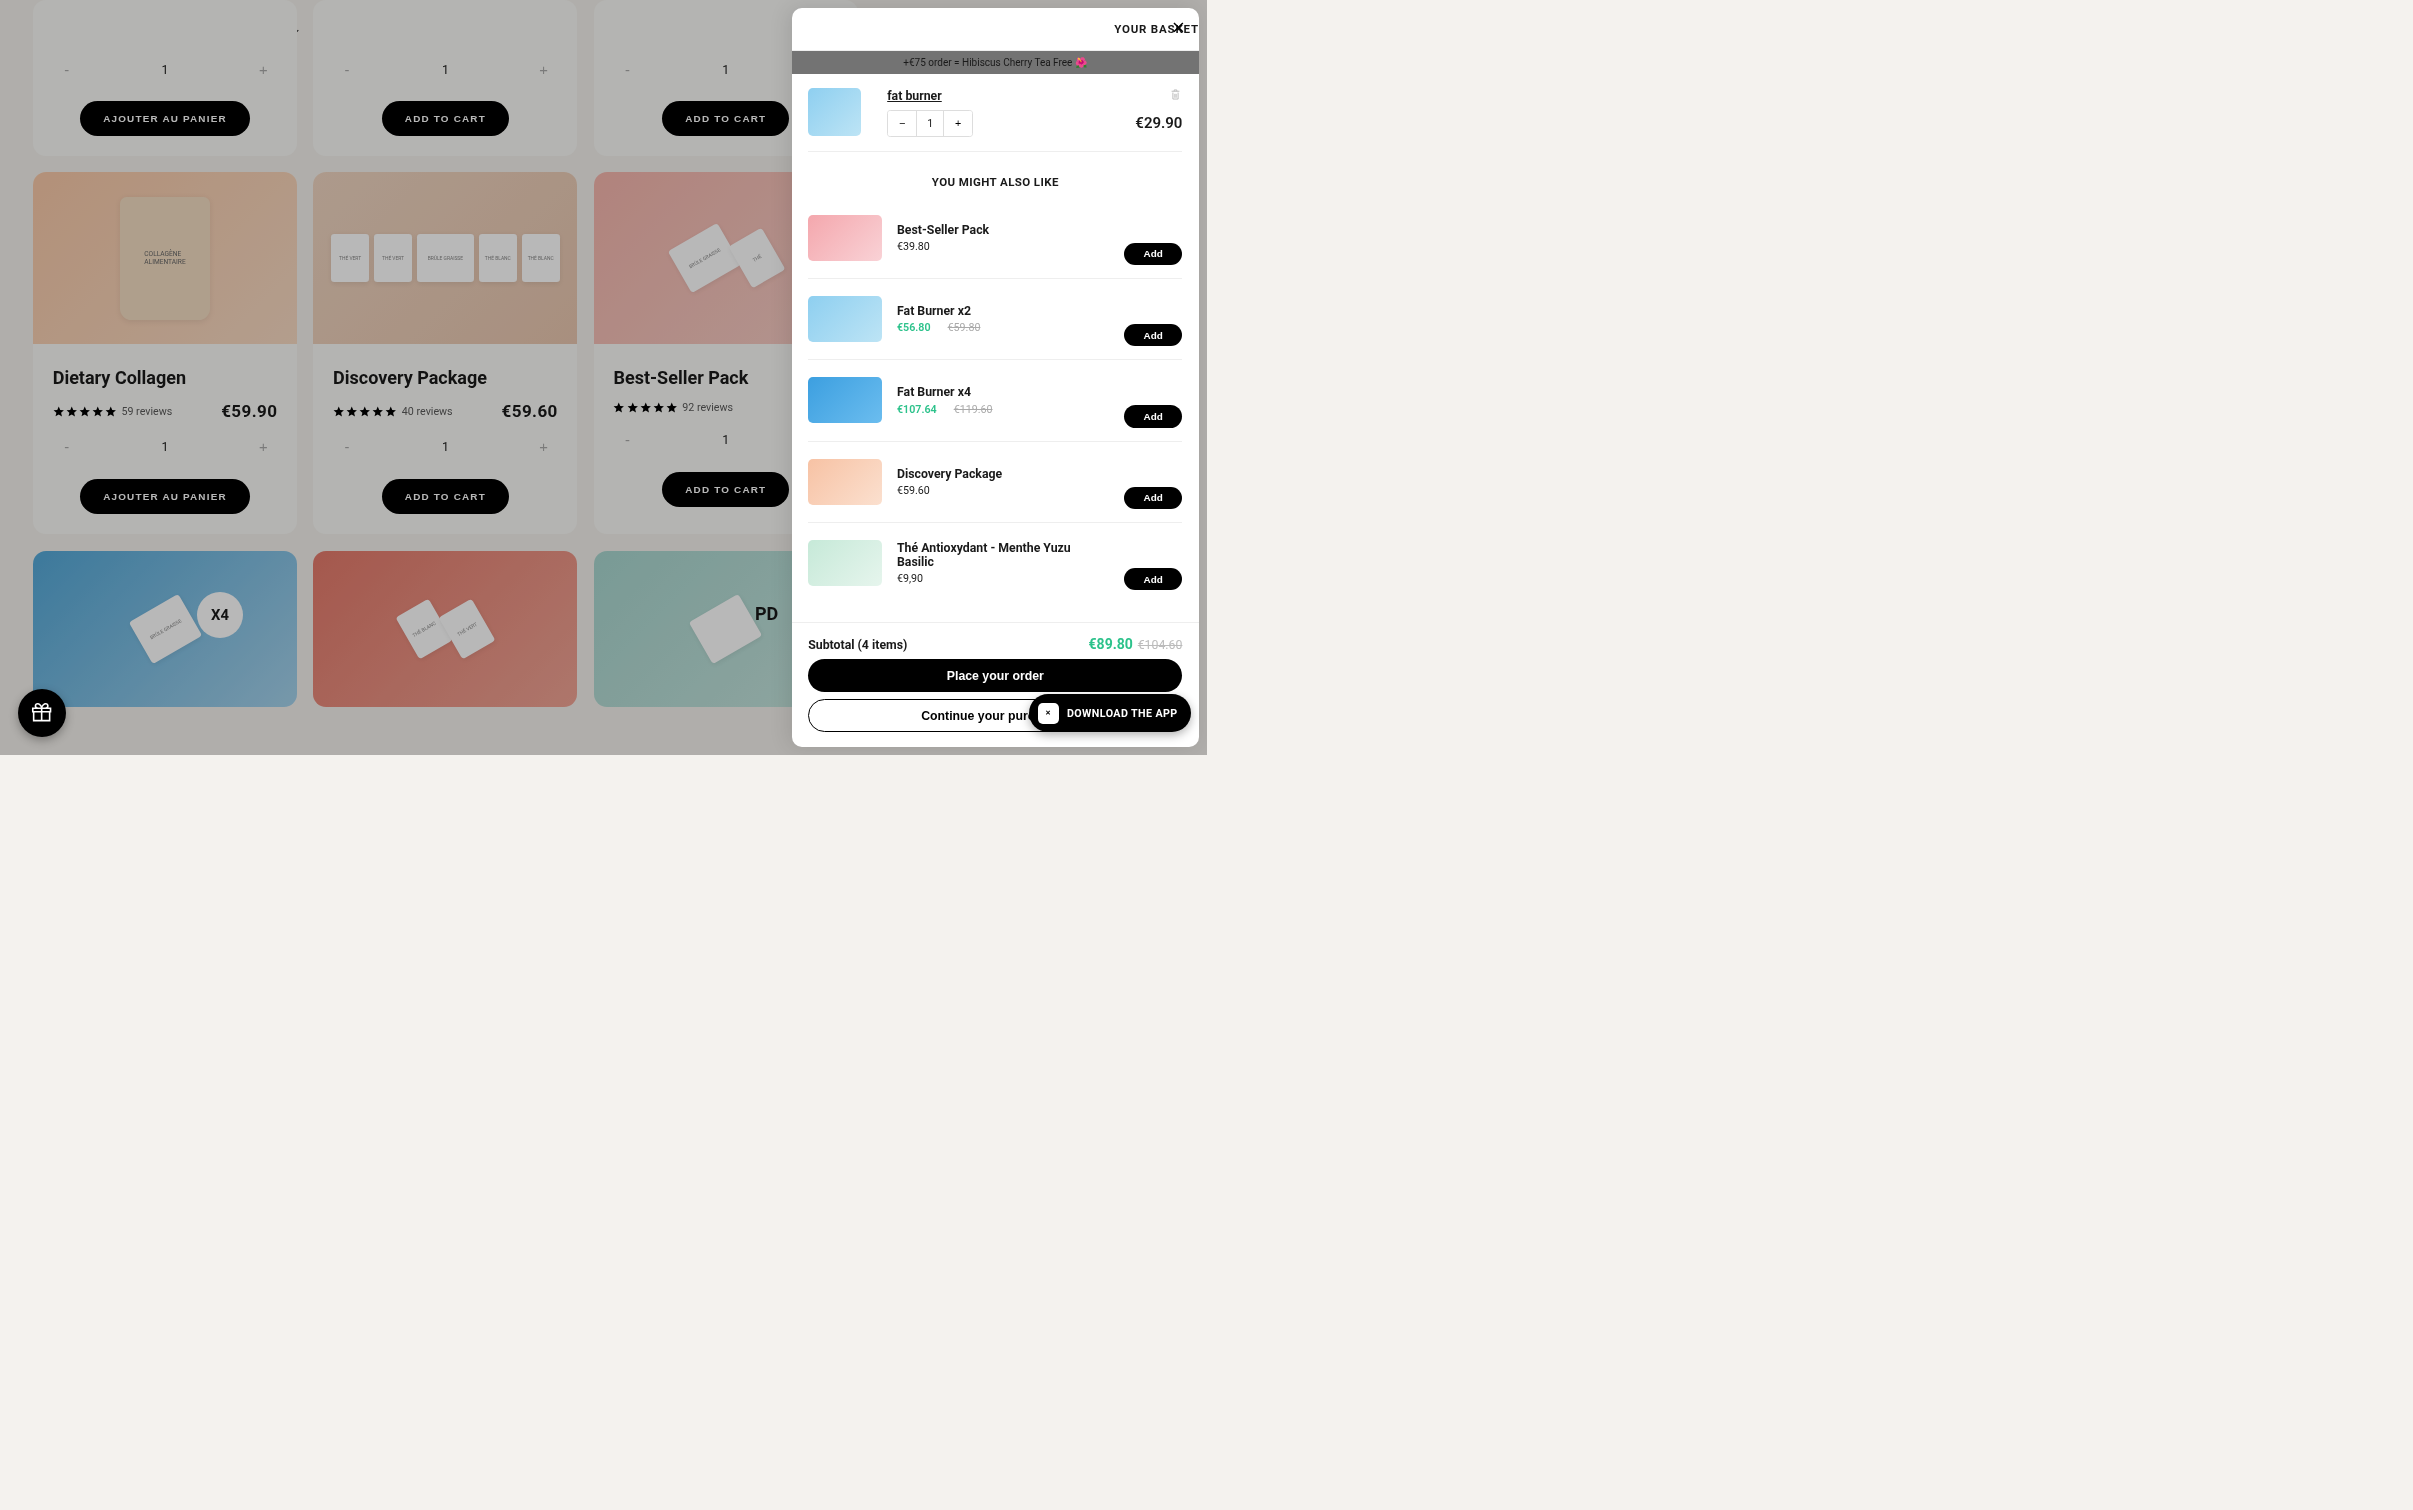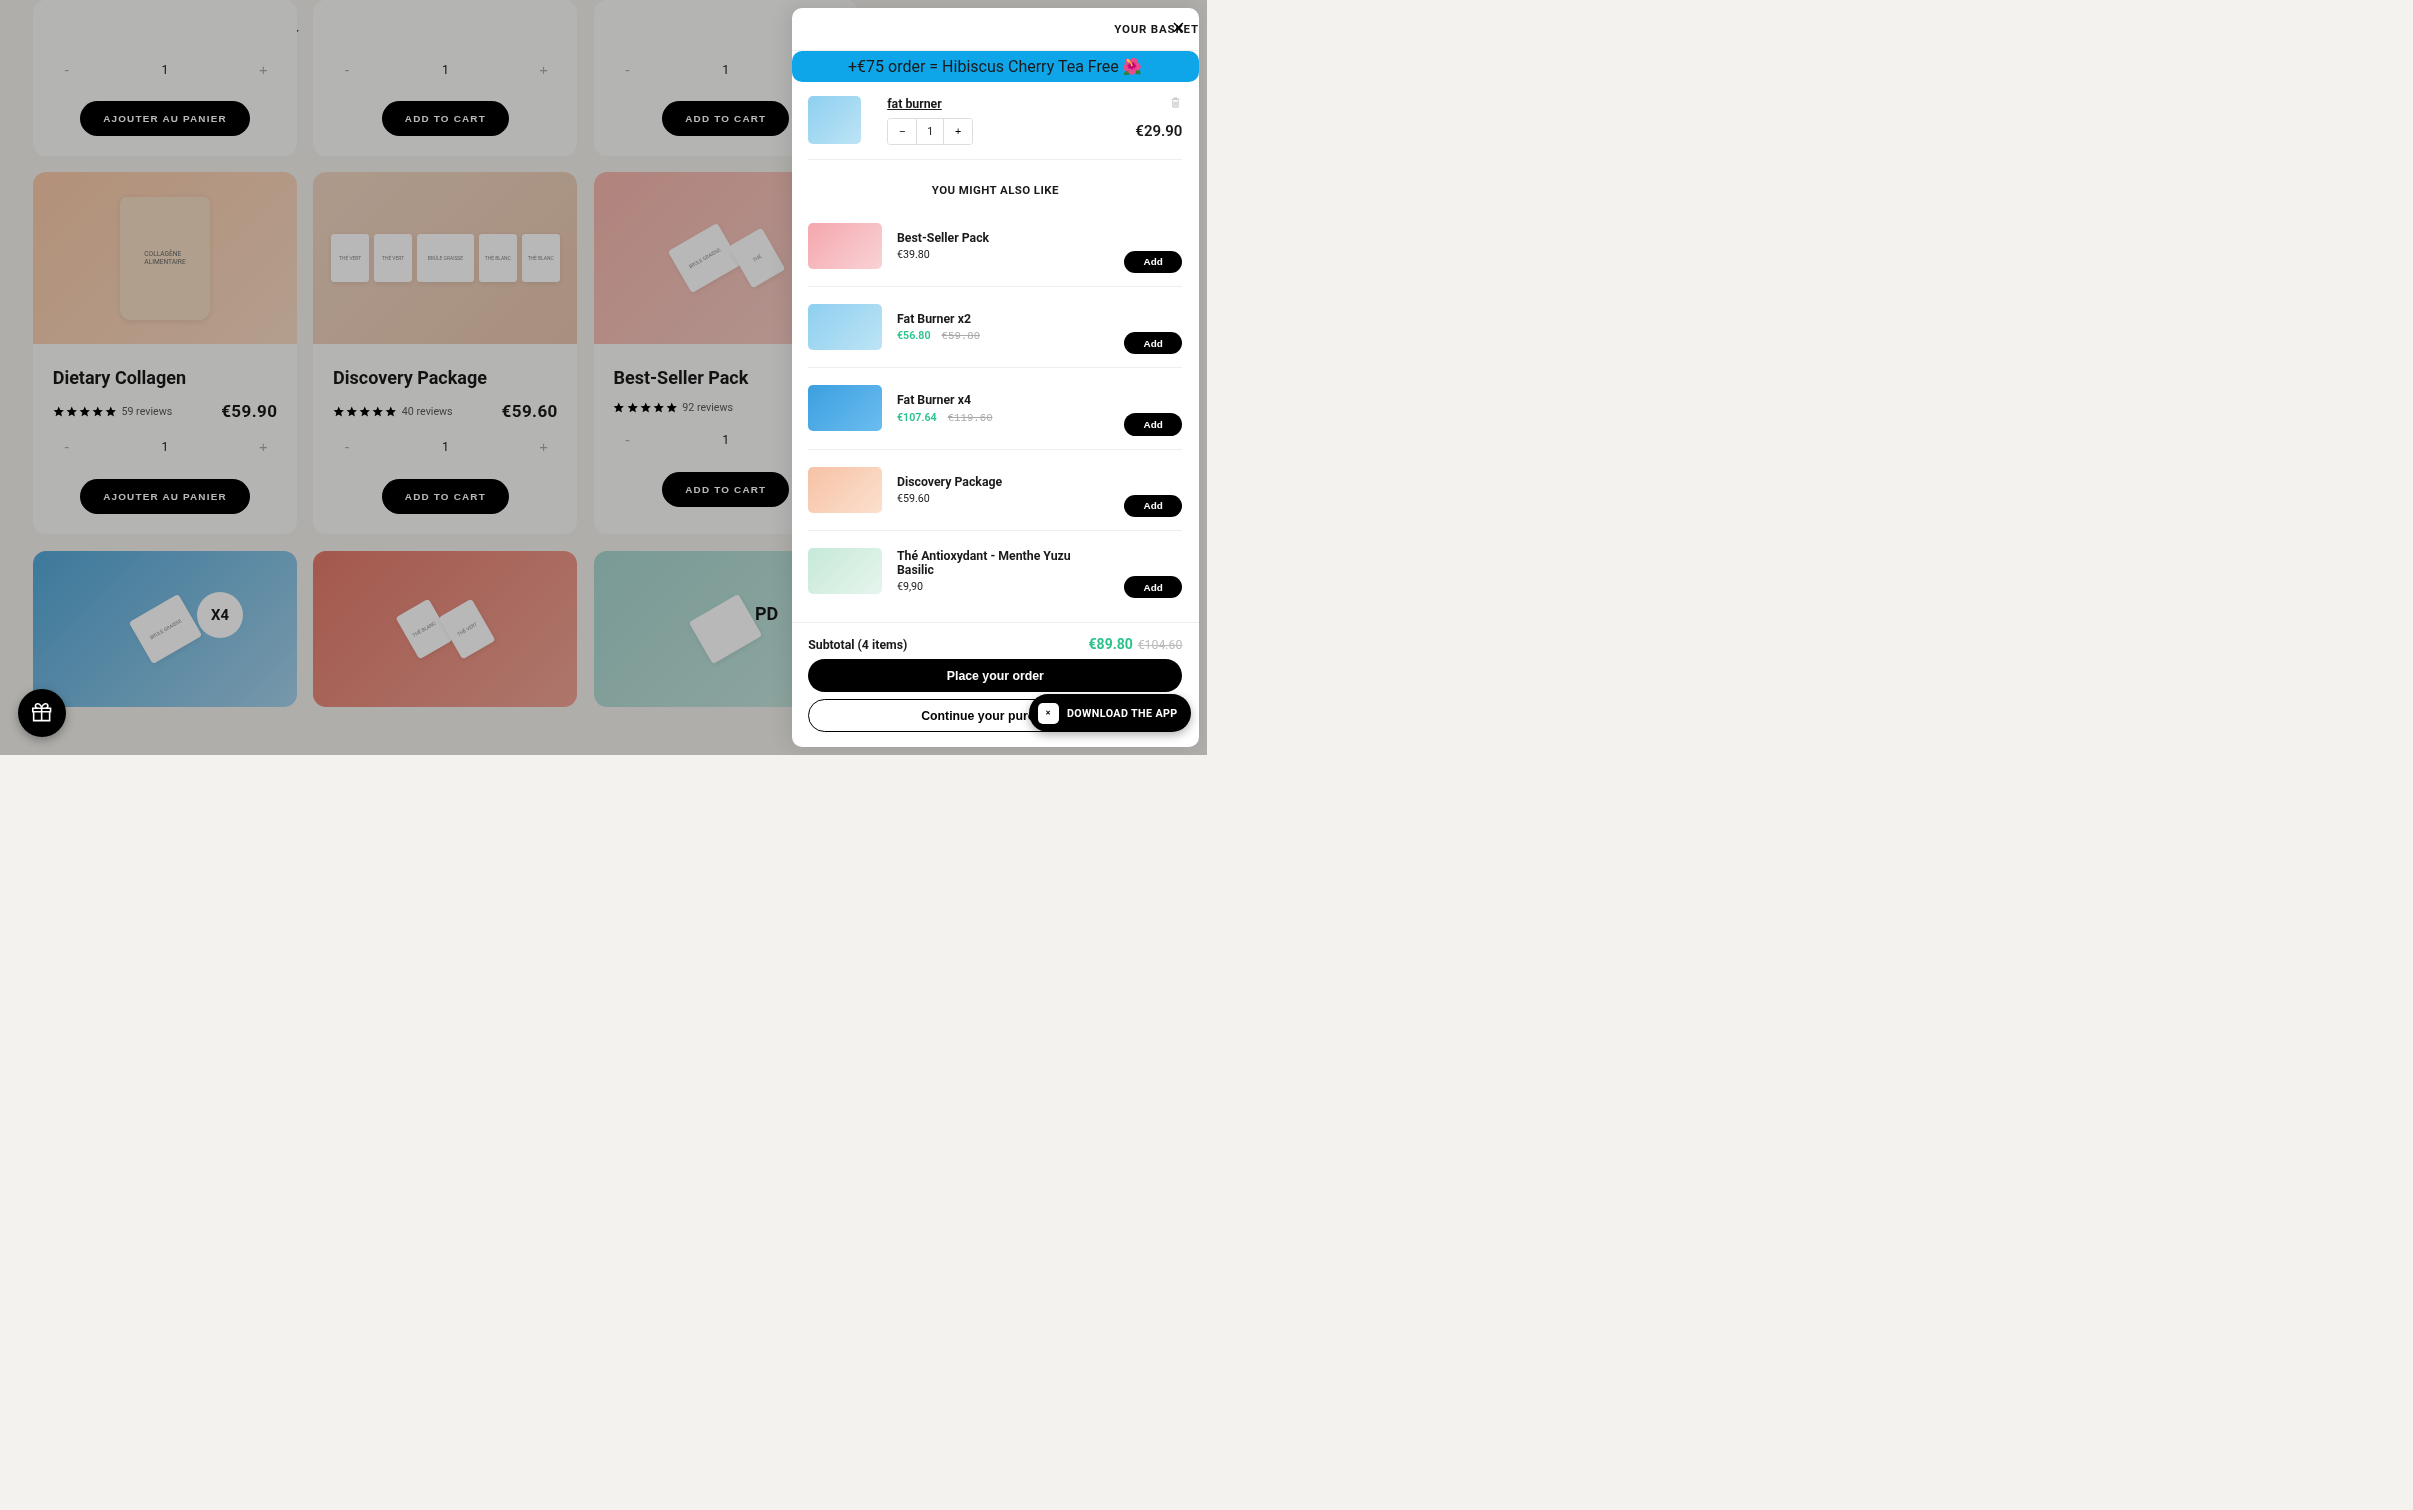--- a/index.html
+++ b/index.html
@@ -98,21 +98,21 @@
     box-shadow:-3.3px 0 19.7px rgba(0,0,0,.1);
   }
   .panel-head {
     height:43px; display:flex; align-items:center; justify-content:flex-end;
     border-bottom:0.8px solid #eee; position:relative;
     font-size:11.5px; font-weight:700; letter-spacing:0.8px;
   }
   .close-x { position:absolute; right:13px; top:11.5px; cursor:pointer; }
   .close-x svg{width:14.8px;height:14.8px;}
   .promo-bar {
-    background:#0ea5e9; text-align:center; font-size:16px; padding:5.7px 0;border-radius:10px;
+    background:#737373; text-align:center; font-size:10px; padding:5.7px 0;
   }
 
   .panel-scroll { flex:1; overflow-y:auto; padding:0 16.4px; }
 
   .cart-item {
     display:flex; align-items:flex-start; gap:26px;
     padding:14.8px 0; border-bottom:0.8px solid #eee;
   }
   .thumb { width:53px; height:48px; border-radius:4.9px; flex-shrink:0; }
   .thumb.sky{background:linear-gradient(135deg,#8ecff0,#bde4f5);}
@@ -131,21 +131,21 @@
   .ci-price{font-size:15px;font-weight:600;}
 
   .also-head{ text-align:center; font-size:11.5px; font-weight:700; letter-spacing:0.4px; margin:23px 0 8.2px;}
   .rec{display:flex;align-items:center;gap:14.8px;padding:13px 0;border-bottom:0.8px solid #eee;}
   .rec:last-child{border-bottom:none;}
   .rec .thumb{width:74px;height:46px;}
   .rec-main{flex:1;}
   .rec-title{font-size:12.3px;font-weight:700;margin-bottom:3.3px;}
   .rec-price{font-size:10.7px;}
   .rec-price .green{color:#2cc28b;font-weight:600;}
-  .rec-price .strike{color:#aaa;text-decoration:line-through;margin-left:11px;font-family:Liberation Mono, monospace;}
+  .rec-price .strike{color:#aaa;text-decoration:line-through;margin-left:17px;}
   .pill{background:#000;color:#fff;border:none;border-radius:820px;padding:5.7px 19.7px;font-size:9.9px;font-weight:600;cursor:pointer;margin-top:32px;}
 
   .panel-foot{
     border-top:0.8px solid #eee; padding:13px 16.4px 14.8px;
     display:flex;flex-direction:column;gap:7px;
   }
   .sub-row{display:flex;justify-content:space-between;align-items:baseline;}
   .sub-label{font-size:12.3px;font-weight:700;}
   .sub-prices .green{color:#2cc28b;font-weight:700;font-size:14px;}
   .sub-prices .strike{color:#bbb;text-decoration:line-through;margin-left:4.9px;font-size:12.3px;}

